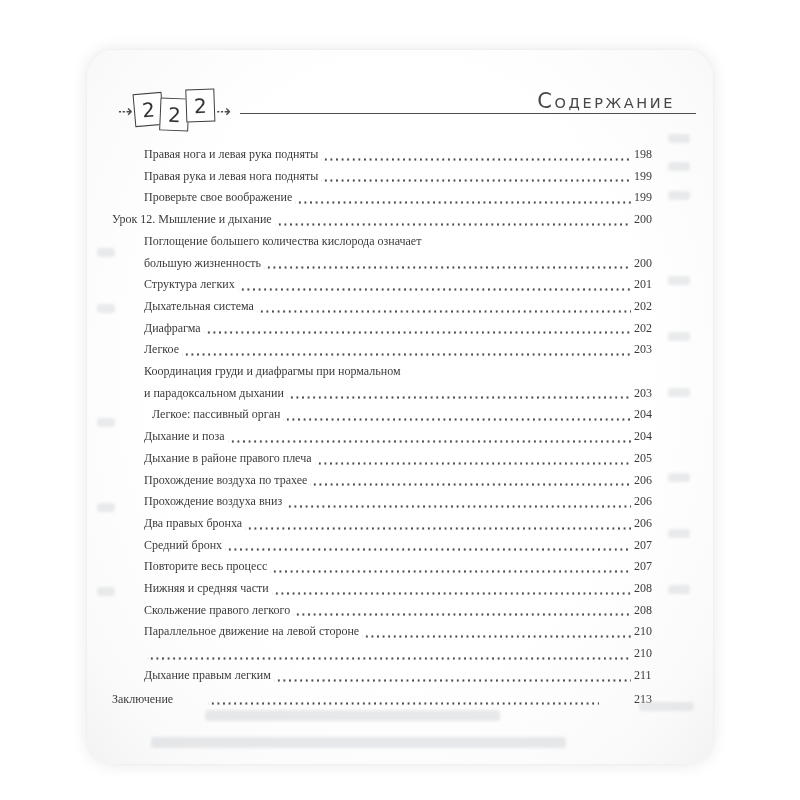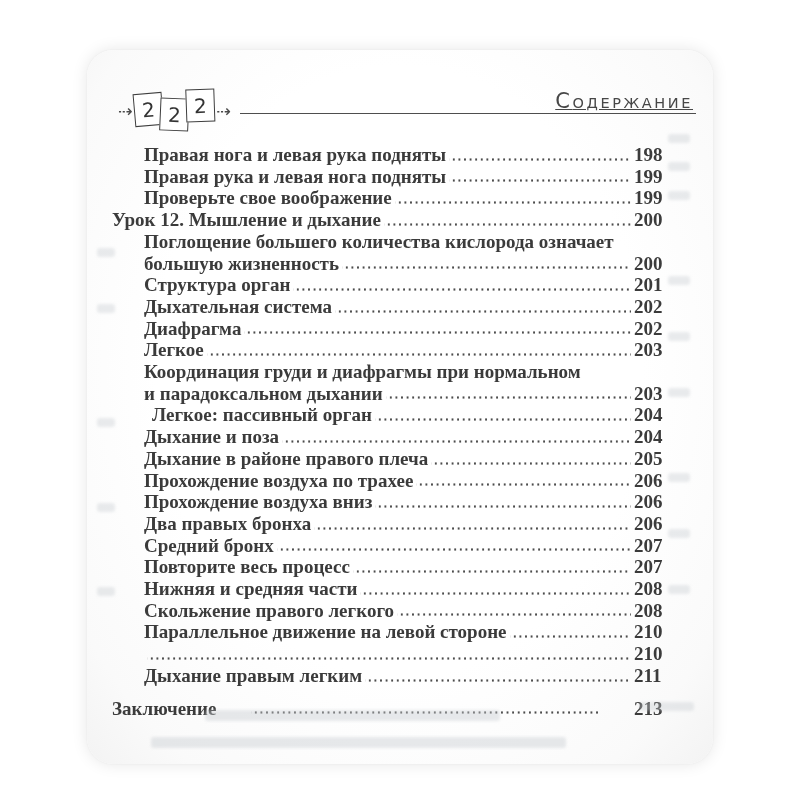--- a/index.html
+++ b/index.html
@@ -47,45 +47,43 @@
   .badge:nth-child(1) { transform: rotate(-5deg) translateY(-1px); }
   .badge:nth-child(2) { transform: rotate(2.5deg) translateY(4px); margin-left: -3px; }
   .badge:nth-child(3) { transform: rotate(-2deg) translateY(-5px); margin-left: -3px; }
   .rule-wrap { flex: 1; position: relative; height: 100%; }
   .rule-wrap::after {
     content: "";
     position: absolute; left: 5px; right: 0; top: 27px;
     border-top: 1.9px solid #4e4e4e;
   }
   .hdr-title {
-    position: absolute; right: 3px; top: 3px;
+    position: absolute; right: 21px; top: 3px;
     font-family: "DejaVu Sans", sans-serif;
     font-size: 14.5px;
     letter-spacing: 2.6px;
     color: #474747;
     text-transform: uppercase;
-    text-decoration: underline;
   }
   .hdr-title::first-letter { font-size: 21px; }
 
   
   .toc {
     margin: 12px 50px 0 25px; 
   }
   .toc-row {
     display: flex;
     line-height: 21.7px;
-    font-size: 19px;
+    font-size: 12px;
     color: #3b3b3b;
     white-space: nowrap;
-    font-weight: bold;
   }
   .toc-row.lvl1 { padding-left: 32px; }
   .toc-row.lvl2 { padding-left: 40px; }
-  .toc-row.gap { margin-top: 11px; gap: 32px; }
+  .toc-row.gap { margin-top: 2px; gap: 32px; }
   .toc-row .t { flex: 0 0 auto; }
   .toc-row .dots {
     flex: 1 1 auto;
     margin: 0 3px 0 3px;
     background-image: radial-gradient(circle, #4c4c4c 1px, rgba(0,0,0,0) 1.25px);
     background-size: 5.6px 5px;
     background-repeat: repeat-x;
     background-position: 2px calc(100% - 4px);
   }
   .toc-row .pg {
@@ -146,21 +144,21 @@
       </div>
       <div class="toc-row lvl1">
         <span class="t">Поглощение большего количества кислорода означает</span>
       </div>
       <div class="toc-row lvl1">
         <span class="t">большую жизненность</span>
         <span class="dots"></span>
         <span class="pg">200</span>
       </div>
       <div class="toc-row lvl1">
-        <span class="t">Структура орган</span>
+        <span class="t">Структура легких</span>
         <span class="dots"></span>
         <span class="pg">201</span>
       </div>
       <div class="toc-row lvl1">
         <span class="t">Дыхательная система</span>
         <span class="dots"></span>
         <span class="pg">202</span>
       </div>
       <div class="toc-row lvl1">
         <span class="t">Диафрагма</span>

